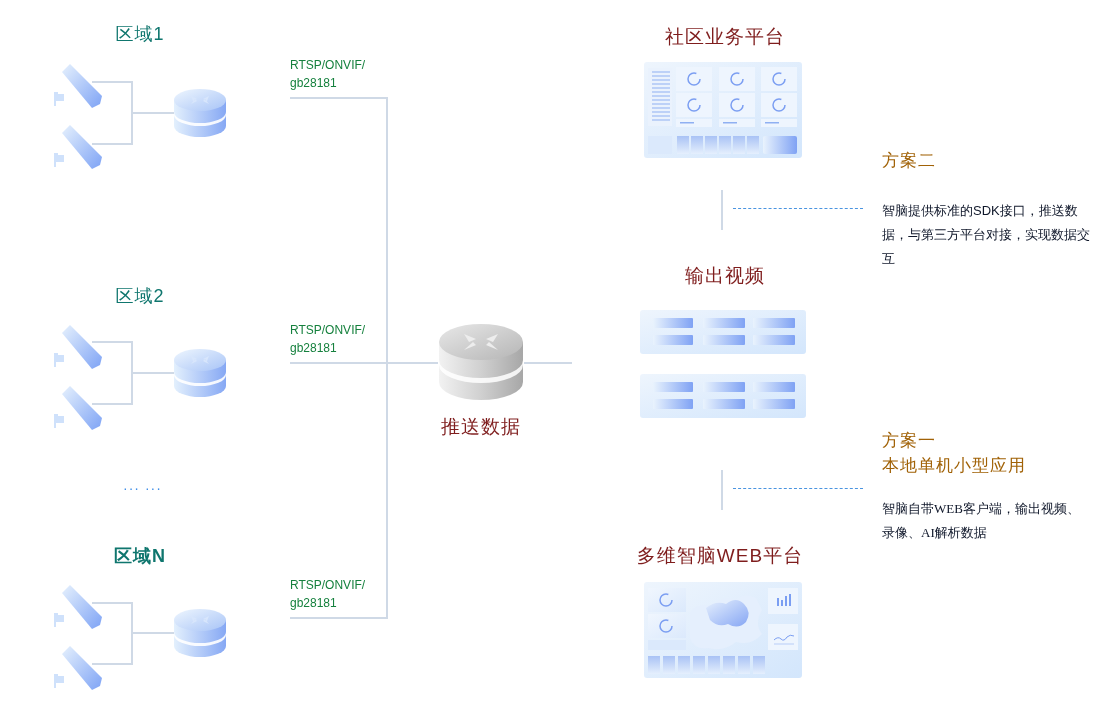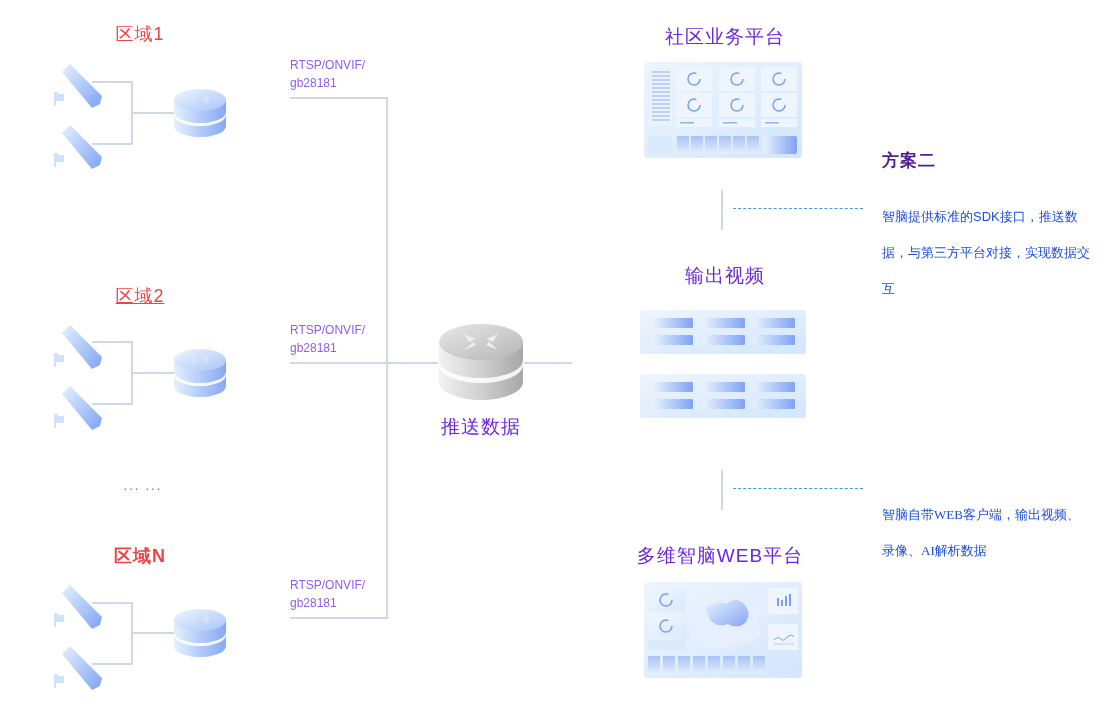--- a/index.html
+++ b/index.html
@@ -1,21 +1,21 @@
 <!DOCTYPE html>
 <html><head>
 <meta charset="utf-8">
 <style>
   html,body{margin:0;padding:0;background:#ffffff;}
   body{width:1110px;height:720px;position:relative;overflow:hidden;font-family:"Liberation Sans","DejaVu Sans",sans-serif;}
-  .region-title{position:absolute;font-size:18px;color:#ef4444;letter-spacing:1px;width:120px;text-align:center;}
-  .proto{position:absolute;font-size:12px;color:#8b5cf6;line-height:18px;}
-  .node-title{position:absolute;font-size:19px;color:#6d28d9;text-align:center;letter-spacing:1px;}
-  .plan-title{position:absolute;font-size:17px;color:#4c1d95;line-height:25px;font-weight:bold;letter-spacing:1px;}
-  .plan-desc{position:absolute;font-size:13px;color:#1d4ed8;line-height:36px;width:220px;}
+  .region-title{position:absolute;font-size:18px;color:#0f766e;letter-spacing:1px;width:120px;text-align:center;}
+  .proto{position:absolute;font-size:12px;color:#15803d;line-height:18px;}
+  .node-title{position:absolute;font-size:19px;color:#7f1d1d;text-align:center;letter-spacing:1px;}
+  .plan-title{position:absolute;font-size:17px;color:#a16207;line-height:25px;font-weight:normal;letter-spacing:1px;}
+  .plan-desc{position:absolute;font-size:13px;color:#0f172a;line-height:24px;width:220px;}
   .line{position:absolute;background:#cfd9e6;}
   .dots{position:absolute;height:0;border-top:2px dashed #4a94e0;}
   .ellipsis{position:absolute;font-size:14px;color:#3f8ee8;letter-spacing:1px;}
   svg{position:absolute;overflow:visible;}
 </style>
 </head>
 <body>
 
 <svg width="0" height="0" style="position:absolute">
   <defs>
@@ -81,21 +81,21 @@
   <path d="M1 24 A26 11 0 0 0 53 24 L53 27 A26 11 0 0 1 1 27 Z" fill="#ffffff" opacity="0.9"></path>
   <ellipse cx="27" cy="12" rx="26" ry="11" fill="url(#routerTop)"></ellipse>
   <path d="M18 8 L24 11 L20 13 Z M36 8 L30 11 L34 13 Z M18 16 L24 13 L22 11 Z M36 16 L30 13 L32 11 Z" fill="#d8e6fc"></path>
 </svg>
 <div class="proto" style="left:290px;top:56px;">
   <div>RTSP/ONVIF/</div>
   <div>gb28181</div>
 </div>
 <div class="line" style="left:290px;top:97px;width:98px;height:2px;"></div>
 
-<div class="region-title" style="left:80px;top:284px;text-decoration:underline;">区域2</div>
+<div class="region-title" style="left:80px;top:284px;">区域2</div>
 <svg style="left:52px;top:325px;" width="55" height="50" viewBox="0 0 55 50">
   <path d="M2 28 L2 42 L4 42 L4 37 L12 37 L12 30 L6 30 L6 28 Z" fill="#cfe1fb"></path>
   <path d="M10 8 L18 0 L50 32 L48 40 L40 44 Z" fill="url(#camGrad)"></path>
 </svg>
 <svg style="left:52px;top:386px;" width="55" height="50" viewBox="0 0 55 50">
   <path d="M2 28 L2 42 L4 42 L4 37 L12 37 L12 30 L6 30 L6 28 Z" fill="#cfe1fb"></path>
   <path d="M10 8 L18 0 L50 32 L48 40 L40 44 Z" fill="url(#camGrad)"></path>
 </svg>
 <div class="line" style="left:92px;top:341px;width:41px;height:2px;"></div>
 <div class="line" style="left:92px;top:403px;width:41px;height:2px;"></div>
@@ -229,20 +229,22 @@
   <rect x="63" y="8" width="42" height="10" rx="1" fill="url(#barGrad)"></rect>
   <rect x="113" y="8" width="42" height="10" rx="1" fill="url(#barGrad)"></rect>
   <rect x="13" y="25" width="40" height="10" rx="1" fill="url(#barGrad)"></rect>
   <rect x="63" y="25" width="42" height="10" rx="1" fill="url(#barGrad)"></rect>
   <rect x="113" y="25" width="42" height="10" rx="1" fill="url(#barGrad)"></rect>
 </svg>
 
 <div class="line" style="left:721px;top:470px;width:2px;height:40px;"></div>
 <div class="dots" style="left:733px;top:488px;width:130px;border-top-width:1px;"></div>
 <div class="plan-title" style="left:882px;top:428px;">
+  <div>方案一</div>
+  <div>本地单机小型应用</div>
 </div>
 <div class="plan-desc" style="left:882px;top:497px;width:200px;font-family:Liberation Serif, serif;">智脑自带WEB客户端，输出视频、录像、AI解析数据</div>
 
 <div class="node-title" style="left:620px;top:543px;width:200px;">多维智脑WEB平台</div>
 <svg style="left:644px;top:582px;" width="158" height="96" viewBox="0 0 158 96">
   <rect x="0" y="0" width="158" height="96" rx="3" fill="url(#panelGrad)"></rect>
   <rect x="4" y="6" width="38" height="24" fill="url(#tileGrad)"></rect>
   <rect x="4" y="32" width="38" height="24" fill="url(#tileGrad)"></rect>
   <rect x="4" y="58" width="38" height="10" fill="#dbe9fc"></rect>
   <g fill="none" stroke="#7b9ef2" stroke-width="1.5">

